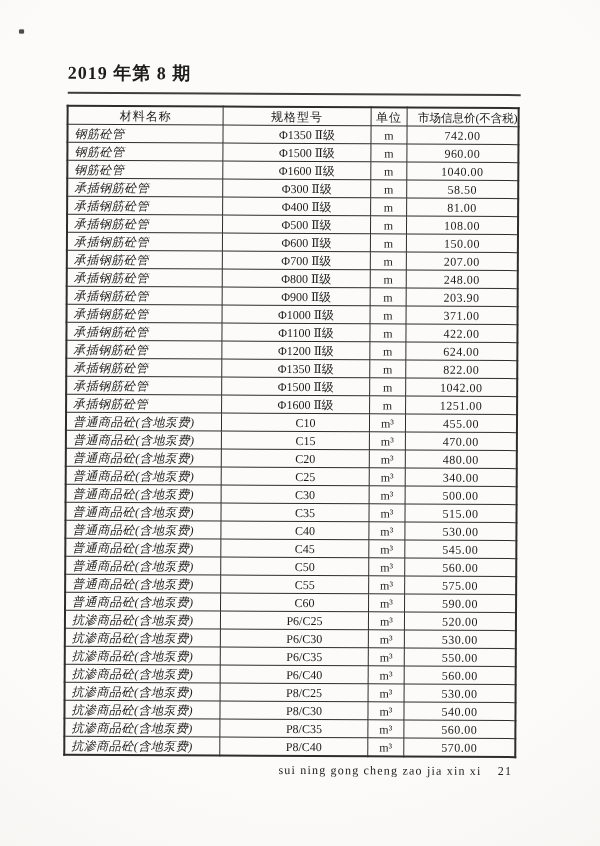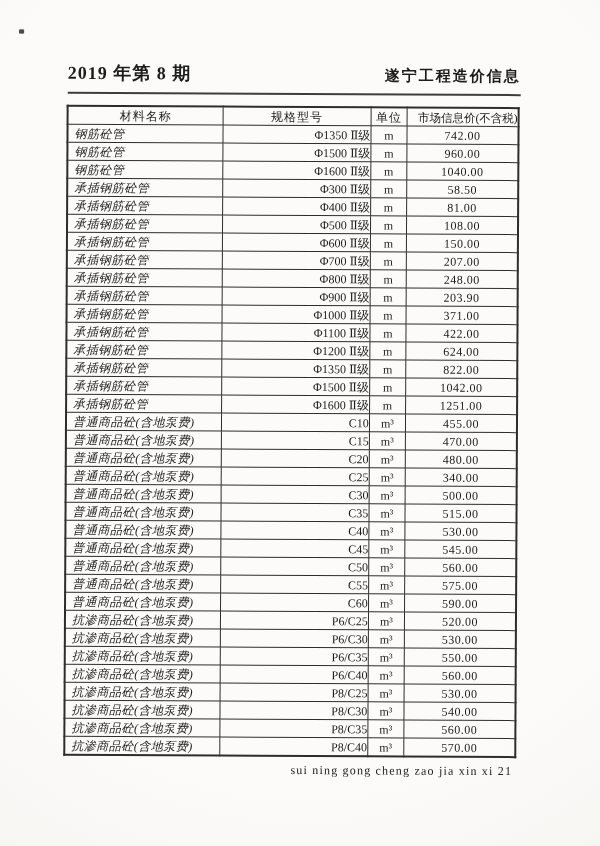--- a/index.html
+++ b/index.html
@@ -46,41 +46,40 @@
     height: 17px; padding: 0; line-height: 16px;
     font-weight: normal; overflow: hidden; white-space: nowrap;
   }
   .col-mat   { width: 155px; }
   .col-spec  { width: 147px; }
   .col-unit  { width: 36px; }
   .col-price { width: 111px; }
   th.hdr { text-align: center; letter-spacing: 1px; }
   th.hdr-price { letter-spacing: 0; font-size: 11.5px; text-align: right; }
   td.mat  { text-align: left; padding-left: 6px; letter-spacing: 0.5px; font-style: italic; }
-  td.spec { text-align: right; padding-left: 20px; }
+  td.spec { text-align: center; padding-left: 20px; }
   td.unit { text-align: center; }
   td.price { text-align: center; letter-spacing: 0.5px; }
   
   .page-footer {
     position: absolute; top: 763px; right: 86px;
     font-size: 12px; letter-spacing: 1.2px;
     color: #222;
   }
-  .page-footer .pgnum { margin-left: 0; }
+  .page-footer .pgnum { margin-left: 12px; }
 </style>
 </head>
 <body>
 
 <div class="sheet">
 
   <div class="speck"></div>
 
   <div class="header-bar">
     <span class="issue-title">2019 年第 8 期</span>
-    <span class="journal-title">遂宁工程造价信息</span>
   </div>
 
   <table class="price-table">
     <colgroup>
       <col class="col-mat">
         <col class="col-spec">
         <col class="col-unit">
         <col class="col-price">
     </colgroup>
     <thead>

